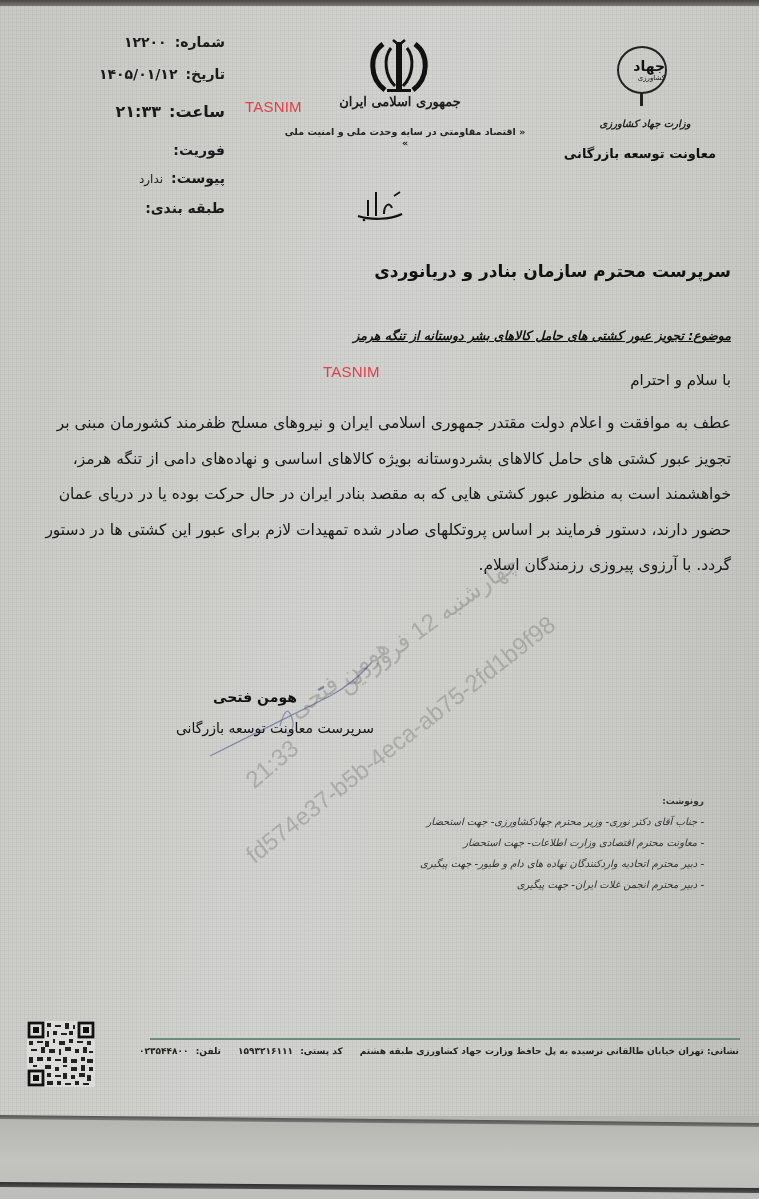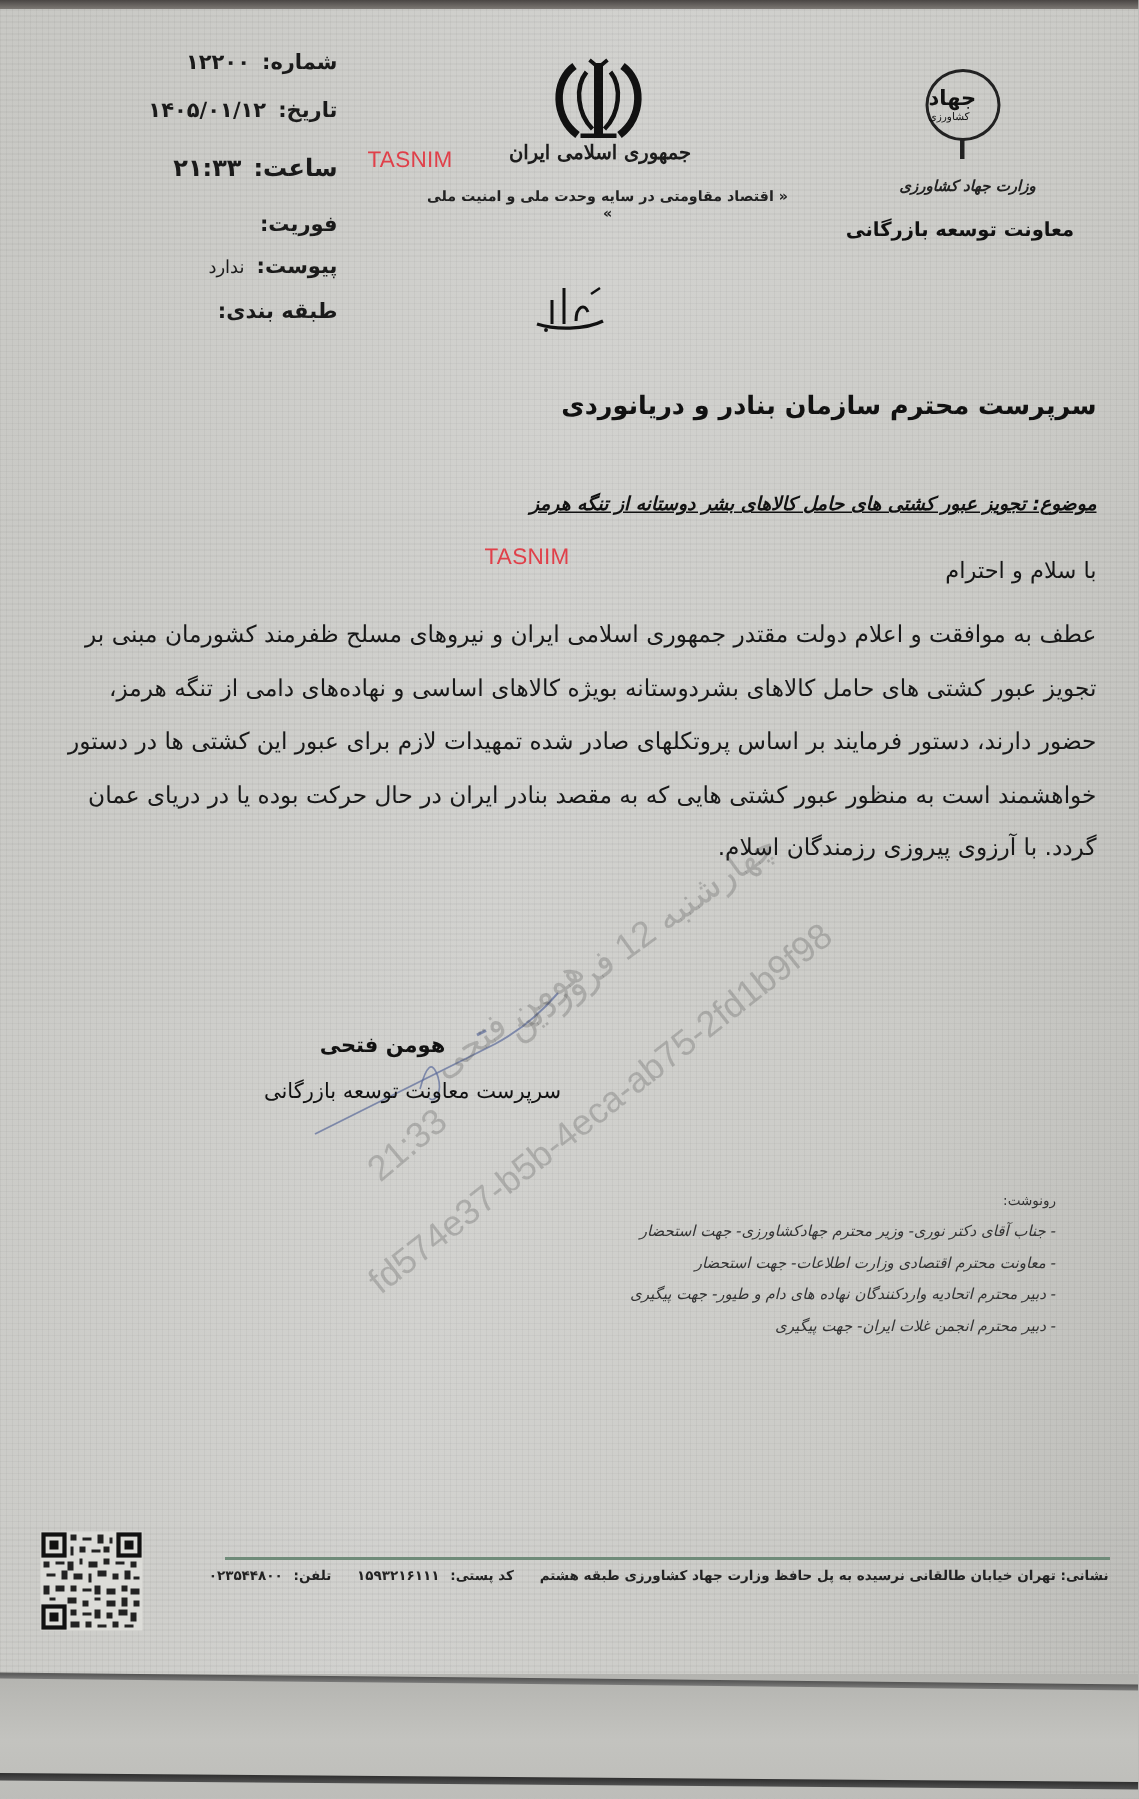--- a/index.html
+++ b/index.html
@@ -28,21 +28,21 @@
     .meta-block { position: absolute; left: 100px; top: 28px; width: 125px; height: 200px; }
 
     .emblem { position: absolute; left: 363px; top: 30px; width: 72px; height: 60px; }
     .center-title { position: absolute; left: 300px; top: 88px; width: 200px; text-align: center; font-size: 13px; font-weight: bold; color: #1c1c1c; font-family: "DejaVu Serif", serif; }
     .slogan { position: absolute; left: 280px; top: 120px; width: 250px; text-align: center; font-size: 9.5px; font-weight: bold; color: #222; direction: rtl; }
     .bismillah { position: absolute; left: 350px; top: 180px; width: 60px; height: 36px; }
 
     .logo-circle {
       position: absolute; left: 617px; top: 40px; width: 50px; height: 48px;
       border: 2px solid #222; border-radius: 50%;
-      display: flex; flex-direction: column; align-items: flex-start; justify-content: center;
+      display: flex; flex-direction: column; align-items: flex-end; justify-content: center;
     }
     .logo-stem { position: absolute; left: 640px; top: 86px; width: 3px; height: 14px; background: #222; }
     .logo-main { font-weight: bold; font-size: 14px; color: #111; line-height: 1; }
     .logo-sub { font-size: 7px; color: #111; line-height: 1; margin-top: 2px; }
     .ministry-name { position: absolute; left: 575px; top: 112px; width: 140px; text-align: center; font-size: 10px; font-style: italic; font-weight: bold; color: #222; font-family: "DejaVu Serif", serif; }
     .deputy-name { position: absolute; left: 560px; top: 140px; width: 160px; text-align: center; font-size: 13px; font-weight: bold; color: #111; }
 
     .tasnim { position: absolute; color: #e0404a; font-family: "Liberation Sans", sans-serif; font-size: 15px; letter-spacing: 0.2px; }
 
     .recipient { position: absolute; right: 28px; top: 255px; font-size: 17px; font-weight: bold; color: #111; direction: rtl; }
@@ -54,21 +54,21 @@
       direction: rtl; text-align: right;
       font-size: 15.5px; line-height: 35.5px; color: #181818;
     }
     .body-line { display: block; white-space: nowrap; }
 
     .signer { position: absolute; left: 180px; top: 683px; width: 150px; text-align: center; font-weight: bold; font-size: 14px; color: #111; }
     .signer-title { position: absolute; left: 175px; top: 714px; width: 200px; text-align: center; font-weight: normal; font-size: 14px; color: #111; direction: rtl; }
     .signature { position: absolute; left: 200px; top: 650px; width: 180px; height: 110px; }
 
     .cc-block { position: absolute; right: 55px; top: 790px; width: 400px; direction: rtl; text-align: right; }
-    .cc-title { font-size: 9px; color: #333; font-weight: normal; margin-bottom: 5px; }
+    .cc-title { font-size: 9px; color: #333; font-weight: bold; margin-bottom: 5px; }
     .cc-item { font-size: 10px; color: #333; line-height: 21px; font-style: italic; }
 
     .watermark {
       position: absolute; color: rgba(80,80,80,0.28); font-family: "Liberation Sans", sans-serif;
       transform-origin: left bottom; white-space: nowrap;
     }
 
     .footer-rule { position: absolute; left: 150px; top: 1032px; width: 590px; height: 2px; background: #6f8b79; }
     .footer-address { position: absolute; right: 20px; top: 1040px; width: 600px; font-size: 9px; color: #222; direction: rtl; text-align: right; white-space: nowrap; font-weight: bold; }
     .footer-address span { margin-left: 14px; }
@@ -142,22 +142,22 @@
   <div class="tasnim" style="left:245px; top:92px;">TASNIM</div>
   <div class="tasnim" style="left:323px; top:357px;">TASNIM</div>
 
   <div class="recipient">سرپرست محترم سازمان بنادر و دریانوردی</div>
   <div class="subject">موضوع: تجویز عبور کشتی های حامل کالاهای بشر دوستانه از تنگه هرمز</div>
   <div class="greeting">با سلام و احترام</div>
 
   <div class="body-text">
     <span class="body-line">عطف به موافقت و اعلام دولت مقتدر جمهوری اسلامی ایران و نیروهای مسلح ظفرمند کشورمان مبنی بر</span>
     <span class="body-line">تجویز عبور کشتی های حامل کالاهای بشردوستانه بویژه کالاهای اساسی و نهاده‌های دامی از تنگه هرمز،</span>
+    <span class="body-line">خواهشمند است به منظور عبور کشتی هایی که به مقصد بنادر ایران در حال حرکت بوده یا در دریای عمان</span>
     <span class="body-line">حضور دارند، دستور فرمایند بر اساس پروتکلهای صادر شده تمهیدات لازم برای عبور این کشتی ها در دستور</span>
-    <span class="body-line">خواهشمند است به منظور عبور کشتی هایی که به مقصد بنادر ایران در حال حرکت بوده یا در دریای عمان</span>
     <span class="body-line">گردد. با آرزوی پیروزی رزمندگان اسلام.</span>
   </div>
 
   <svg class="signature" viewBox="0 0 180 110">
     <path d="M10 100 C50 80 90 60 130 40 C145 32 160 20 172 6" fill="none" stroke="#5a6a9a" stroke-width="1.3" opacity="0.7"></path>
     <path d="M80 70 C84 55 88 50 92 62 C95 72 90 80 86 76" fill="none" stroke="#5a6a9a" stroke-width="1.1" opacity="0.7"></path>
     <path d="M118 34 l6 -3" fill="none" stroke="#5a6a9a" stroke-width="2" opacity="0.7"></path>
   </svg>
   <div class="signer">هومن فتحی</div>
   <div class="signer-title">سرپرست معاونت توسعه بازرگانی</div>

